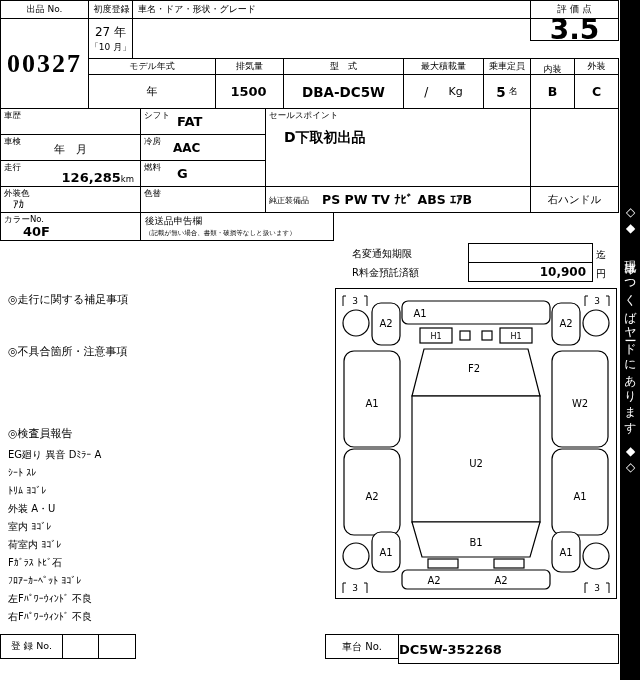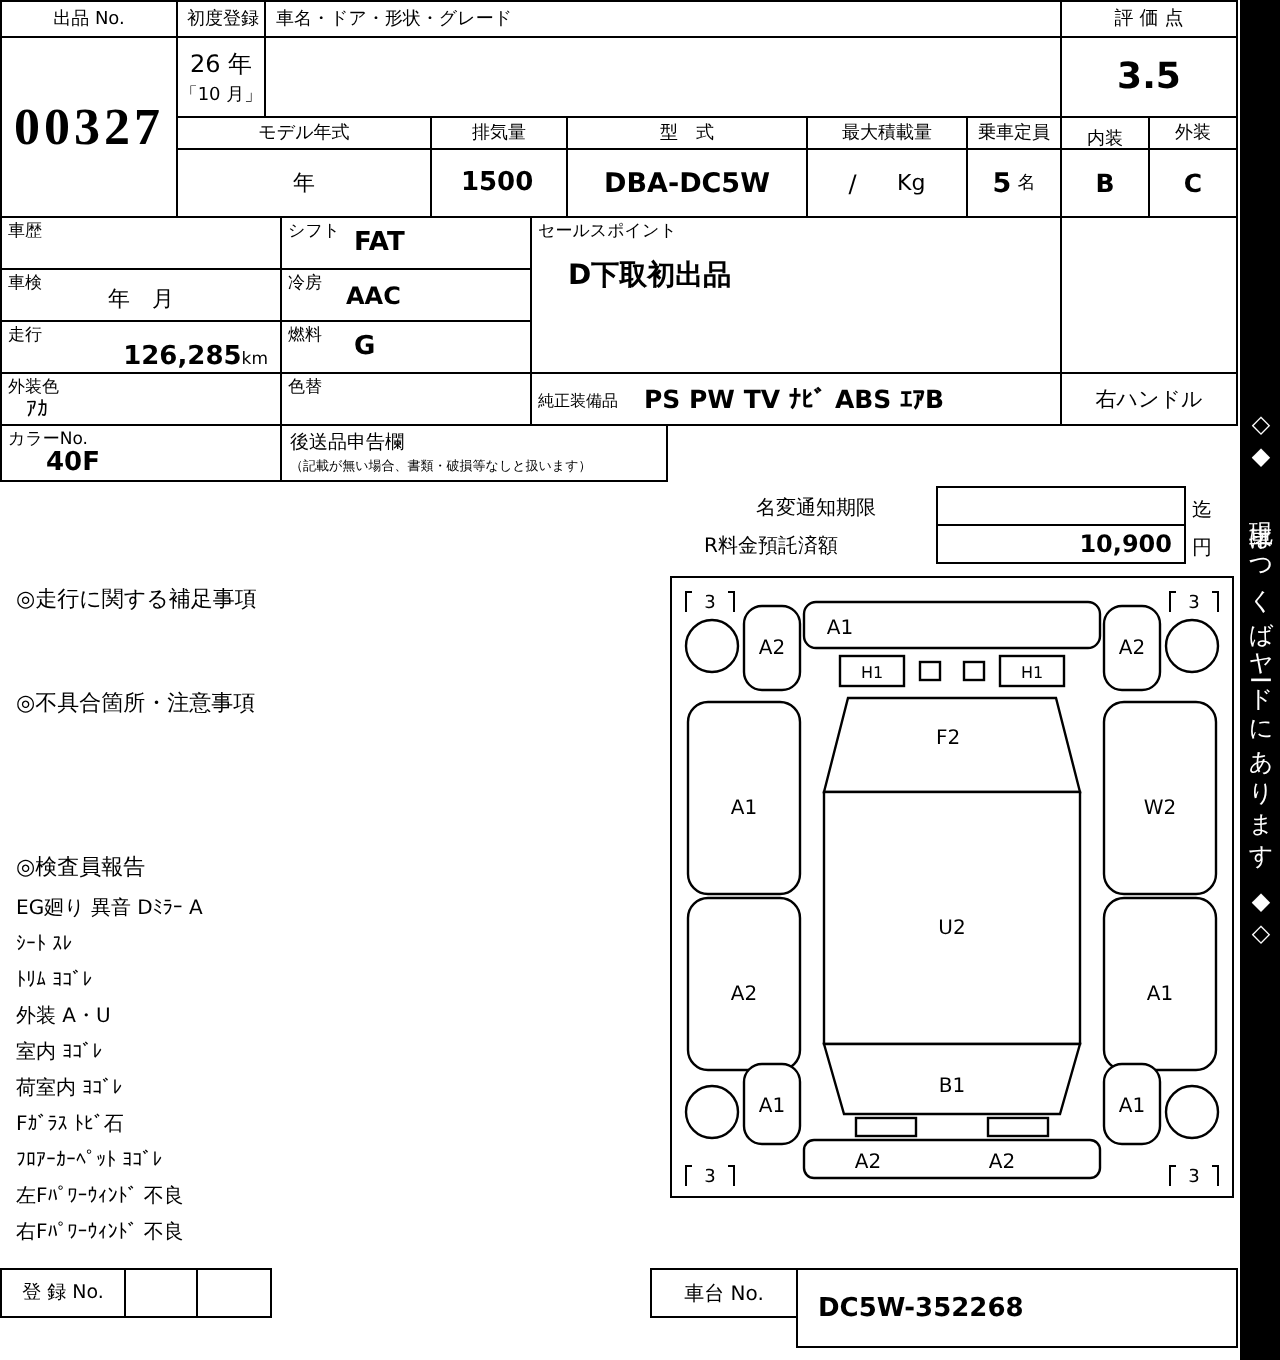--- a/index.html
+++ b/index.html
@@ -33,28 +33,28 @@
 </head>
 <body>
 
 <div class="sheet">
 
   <div class="cell fx hdr" style="left:0;top:0;width:89px;height:19px">出品 No.</div>
   <div class="cell fx" style="left:0;top:18px;width:89px;height:91px;font-size:26px;font-weight:bold;letter-spacing:2px;font-family:Liberation Serif, serif">00327</div>
 
   <div class="cell fx hdr" style="left:88px;top:0;width:47px;height:19px">初度登録</div>
   <div class="cell" style="left:88px;top:18px;width:45px;height:41px">
-    <div style="text-align:center;font-size:12px;margin-top:5px">26 年</div>
+    <div style="text-align:center;font-size:12px;margin-top:5px">27 年</div>
     <div style="text-align:center;font-size:9px">「10 月」</div>
   </div>
 
   <div class="cell hdr" style="left:132px;top:0;width:399px;height:19px;display:flex;align-items:center;padding-left:5px">車名・ドア・形状・グレード</div>
 
   <div class="cell fx" style="left:530px;top:0;width:89px;height:19px;font-size:9.5px">評 価 点</div>
-  <div class="cell fx bold" style="left:530px;top:18px;width:89px;height:41px;font-size:18px">3.5</div>
+  <div class="cell fx bold" style="left:530px;top:18px;width:89px;height:23px;font-size:28px">3.5</div>
 
   <div class="cell fx hdr" style="left:88px;top:58px;width:128px;height:17px">モデル年式</div>
   <div class="cell fx hdr" style="left:215px;top:58px;width:69px;height:17px">排気量</div>
   <div class="cell fx hdr" style="left:283px;top:58px;width:121px;height:17px">型　式</div>
   <div class="cell fx hdr" style="left:403px;top:58px;width:81px;height:17px">最大積載量</div>
   <div class="cell fx hdr" style="left:483px;top:58px;width:48px;height:17px">乗車定員</div>
   <div class="cell fx hdr" style="left:530px;top:58px;width:45px;height:23px">内装</div>
   <div class="cell fx hdr" style="left:574px;top:58px;width:45px;height:17px">外装</div>
 
   <div class="cell fx" style="left:88px;top:74px;width:128px;height:35px;font-size:11px">年</div>
@@ -124,21 +124,21 @@
     <span class="val bold" style="left:18px;top:20px;font-size:14px">D下取初出品</span>
   </div>
   <div class="cell" style="left:530px;top:108px;width:89px;height:79px"></div>
 
   <div class="cell" style="left:265px;top:186px;width:266px;height:27px">
     <span class="val" style="left:3px;top:8px;font-size:8px">純正装備品</span>
     <span class="val bold" style="left:56px;top:5px;font-size:12.5px">PS PW TV ﾅﾋﾞ ABS ｴｱB</span>
   </div>
   <div class="cell fx" style="left:530px;top:186px;width:89px;height:27px;font-size:10.5px">右ハンドル</div>
 
-  <div class="box" style="left:352px;top:247px;width:112px;text-align:center;font-size:10px;white-space:nowrap">名変通知期限</div>
+  <div class="box" style="left:352px;top:247px;width:112px;text-align:left;font-size:10px;white-space:nowrap">名変通知期限</div>
   <div class="cell" style="left:468px;top:243px;width:125px;height:20px"></div>
   <div class="box" style="left:596px;top:248px;font-size:10px">迄</div>
 
   <div class="box" style="left:352px;top:266px;width:112px;text-align:left;font-size:10px;white-space:nowrap">R料金預託済額</div>
   <div class="cell" style="left:468px;top:262px;width:125px;height:20px;display:flex;align-items:center;justify-content:flex-end;padding-right:6px;font-size:12px;font-weight:bold">10,900</div>
   <div class="box" style="left:596px;top:267px;font-size:10px">円</div>
 
   <div class="notes-title" style="left:8px;top:292px">◎走行に関する補足事項</div>
   <div class="notes-title" style="left:8px;top:344px">◎不具合箇所・注意事項</div>
   <div class="notes-title" style="left:8px;top:426px">◎検査員報告</div>
@@ -218,19 +218,19 @@
       <text class="dlabel" x="230" y="267" text-anchor="middle">A1</text>
       <text class="dlabel" x="98" y="295" text-anchor="middle">A2</text>
       <text class="dlabel" x="165" y="295" text-anchor="middle">A2</text>
     </svg>
   </div>
 
   <div class="cell fx" style="left:0;top:634px;width:63px;height:25px;font-size:9.5px">登 録 No.</div>
   <div class="cell" style="left:62px;top:634px;width:37px;height:25px"></div>
   <div class="cell" style="left:98px;top:634px;width:38px;height:25px"></div>
   <div class="cell fx" style="left:325px;top:634px;width:74px;height:25px;font-size:10px">車台 No.</div>
-  <div class="cell" style="left:398px;top:634px;width:221px;height:40px;display:flex;align-items:center;padding-left:10px;font-size:13px;font-weight:bold">DC5W-352268</div>
+  <div class="cell" style="left:398px;top:634px;width:221px;height:30px;display:flex;align-items:center;padding-left:0;font-size:13px;font-weight:bold">DC5W-352268</div>
 
   <div class="strip">
     <div class="strip-text">◇◆　現車はつくばヤードにあります　◆◇</div>
   </div>
 
 </div>
 
 </body></html>

